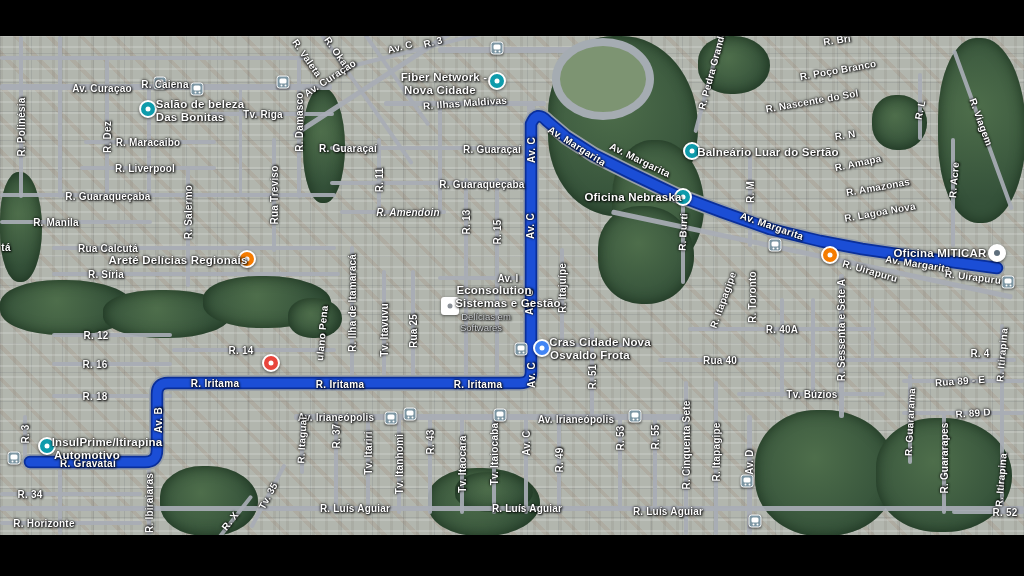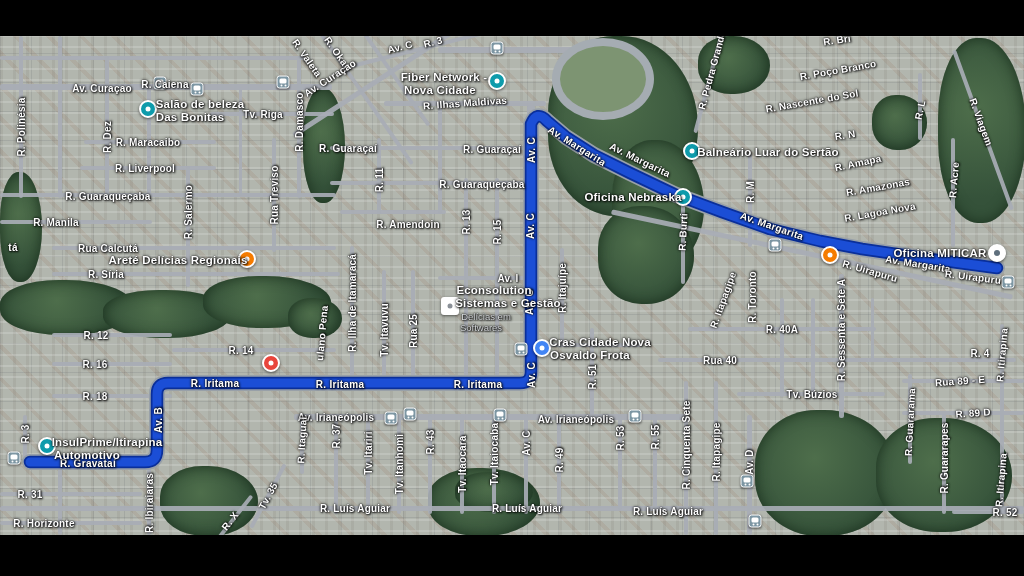--- a/index.html
+++ b/index.html
@@ -221,48 +221,48 @@
       </div>
     <div id="label-layer">
         <div class="lbl st" style="left: 165px; top: 58px; margin-top: 26px;">R. Caiena</div>
         <div class="lbl st" style="left: 102px; top: 88px;">Av. Curaçao</div>
         <div class="lbl st" style="left: 263px; top: 114px;">Tv. Riga</div>
         <div class="lbl st" style="left: 148px; top: 142px;">R. Maracaibo</div>
         <div class="lbl st" style="left: 145px; top: 168px;">R. Liverpool</div>
         <div class="lbl st" style="left: 108px; top: 196px;">R. Guaraqueçaba</div>
         <div class="lbl st" style="left: 56px; top: 222px;">R. Manila</div>
         <div class="lbl st" style="left: 108px; top: 248px;">Rua Calcutá</div>
-        <div class="lbl st" style="left: 6px; top: 247px; margin-left: 7px;">tá</div>
+        <div class="lbl st" style="left: 6px; top: 247px;">tá</div>
         <div class="lbl st" style="left: 106px; top: 274px;">R. Síria</div>
         <div class="lbl st" style="left: 96px; top: 335px;">R. 12</div>
         <div class="lbl st" style="left: 241px; top: 350px;">R. 14</div>
         <div class="lbl st" style="left: 95px; top: 364px;">R. 16</div>
         <div class="lbl st" style="left: 95px; top: 396px;">R. 18</div>
-        <div class="lbl st" style="left: 30px; top: 494px;">R. 31</div>
+        <div class="lbl st" style="left: 30px; top: 494px;">R. 34</div>
         <div class="lbl st" style="left: 44px; top: 523px;">R. Horizonte</div>
         <div class="lbl rt" style="left: 88px; top: 463px;">R. Gravataí</div>
         <div class="lbl rt" style="left: 215px; top: 383px;">R. Iritama</div>
         <div class="lbl rt" style="left: 340px; top: 384px;">R. Iritama</div>
         <div class="lbl rt" style="left: 478px; top: 384px;">R. Iritama</div>
         <div class="lbl rt" style="left: 158px; top: 420px; transform: translate(-50%, -50%) rotate(-90deg);">Av. B</div>
         <div class="lbl rt" style="left: 531px; top: 150px; transform: translate(-50%, -50%) rotate(-90deg);">Av. C</div>
         <div class="lbl rt" style="left: 530px; top: 226px; transform: translate(-50%, -50%) rotate(-90deg);">Av. C</div>
         <div class="lbl rt" style="left: 529px; top: 302px; transform: translate(-50%, -50%) rotate(-90deg);">Av. C</div>
         <div class="lbl rt" style="left: 531px; top: 375px; transform: translate(-50%, -50%) rotate(-90deg);">Av. C</div>
         <div class="lbl rt" style="left: 577px; top: 146px; transform: translate(-50%, -50%) rotate(32deg);">Av. Margarita</div>
         <div class="lbl rt" style="left: 640px; top: 160px; transform: translate(-50%, -50%) rotate(26deg);">Av. Margarita</div>
         <div class="lbl rt" style="left: 772px; top: 226px; transform: translate(-50%, -50%) rotate(19deg);">Av. Margarita</div>
         <div class="lbl rt" style="left: 918px; top: 264px; transform: translate(-50%, -50%) rotate(9deg);">Av. Margarita</div>
         <div class="lbl st" style="left: 870px; top: 271px; transform: translate(-50%, -50%) rotate(16deg);">R. Uirapuru</div>
         <div class="lbl st" style="left: 973px; top: 277px; transform: translate(-50%, -50%) rotate(7deg);">R. Uirapuru</div>
         <div class="lbl st" style="left: 465px; top: 103px; transform: translate(-50%, -50%) rotate(-4deg);">R. Ilhas Maldivas</div>
         <div class="lbl st" style="left: 348px; top: 148px;">R. Guaraçaí</div>
         <div class="lbl st" style="left: 492px; top: 149px;">R. Guaraçaí</div>
         <div class="lbl st" style="left: 482px; top: 184px;">R. Guaraqueçaba</div>
-        <div class="lbl st" style="left: 408px; top: 224px;">R. Amendoin</div>
+        <div class="lbl st" style="left: 408px; top: 212px; font-style: italic;">R. Amendoin</div>
         <div class="lbl st" style="left: 508px; top: 278px;">Av. I</div>
         <div class="lbl st" style="left: 336px; top: 417px;">Av. Irianeópolis</div>
         <div class="lbl st" style="left: 576px; top: 419px;">Av. Irianeópolis</div>
         <div class="lbl st" style="left: 355px; top: 508px;">R. Luís Aguiar</div>
         <div class="lbl st" style="left: 527px; top: 508px;">R. Luís Aguiar</div>
         <div class="lbl st" style="left: 668px; top: 511px;">R. Luís Aguiar</div>
         <div class="lbl st" style="left: 838px; top: 70px; transform: translate(-50%, -50%) rotate(-10deg);">R. Poço Branco</div>
         <div class="lbl st" style="left: 812px; top: 101px; transform: translate(-50%, -50%) rotate(-10deg);">R. Nascente do Sol</div>
         <div class="lbl st" style="left: 845px; top: 135px; transform: translate(-50%, -50%) rotate(-8deg);">R. N</div>
         <div class="lbl st" style="left: 858px; top: 163px; transform: translate(-50%, -50%) rotate(-12deg);">R. Amapa</div>

